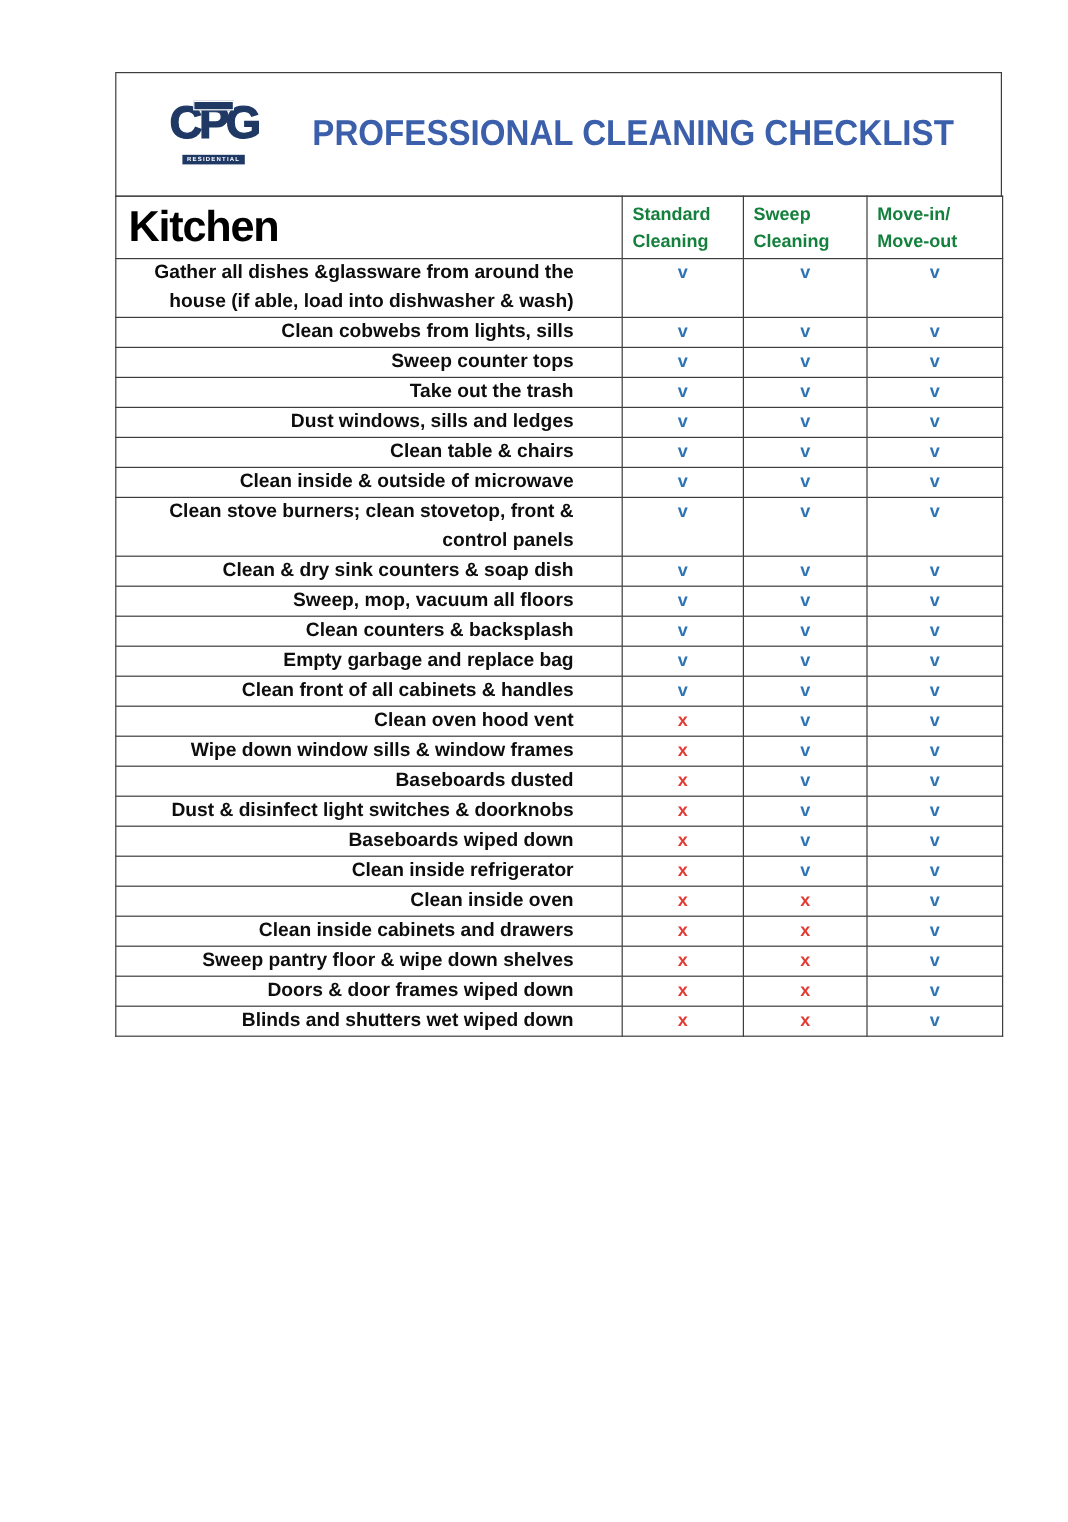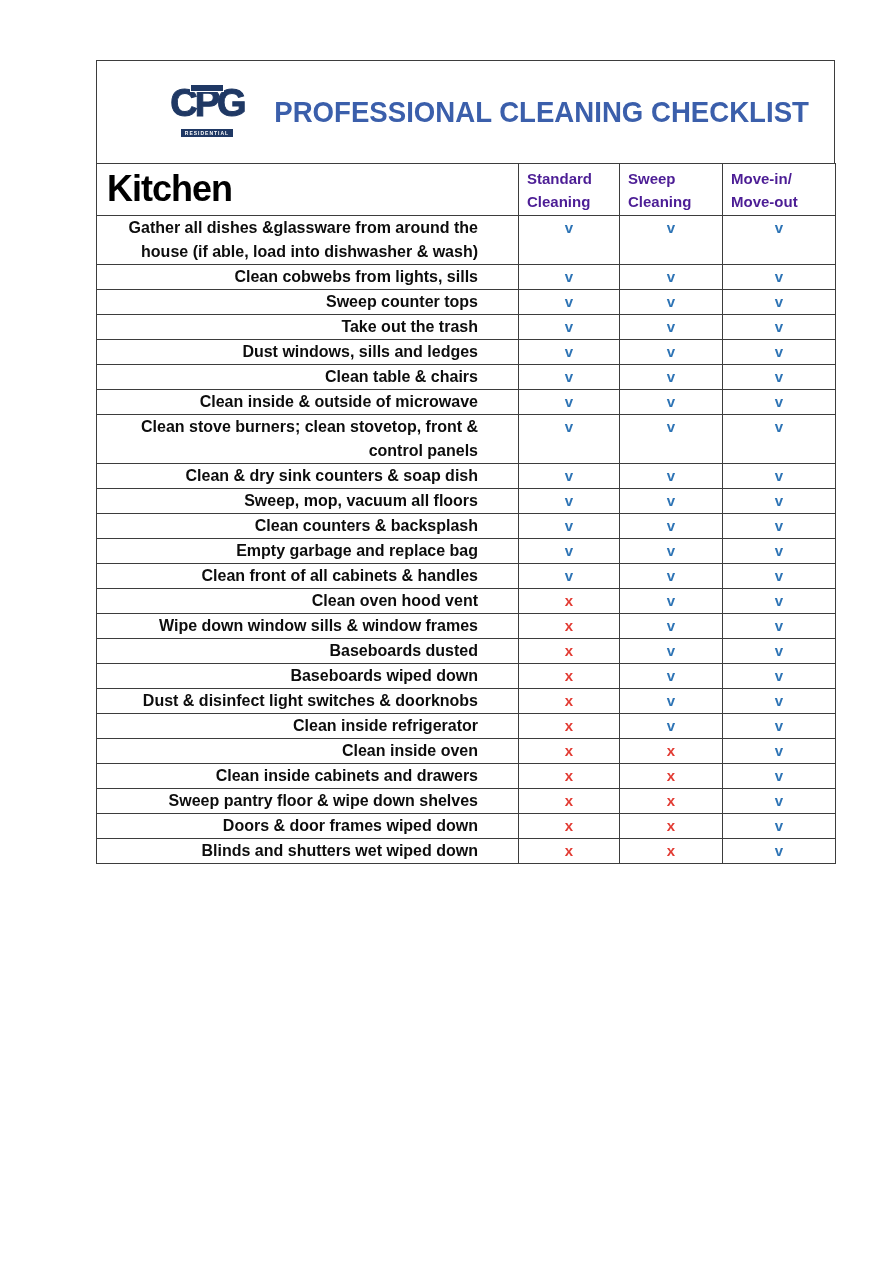--- a/index.html
+++ b/index.html
@@ -27,21 +27,21 @@
   .doc-header {
     box-sizing: border-box;
     border: 1px solid #3d3d3d;
     height: 104px;
     display: flex;
     align-items: center;
     background: #ffffff;
   }
   .logo {
     position: relative;
-    margin-left: 67px;
+    margin-left: 38px;
     width: 86px;
     text-align: center;
     flex: 0 0 auto;
   }
   .logo-text {
     font-weight: bold;
     font-size: 38px;
     line-height: 36px;
     letter-spacing: -3px;
     color: #1f3864;
@@ -104,21 +104,21 @@
     font-weight: bold;
     color: #000000;
     letter-spacing: -1px;
     padding: 0 0 2px 10px;
   }
   th.col-head {
     text-align: left;
     vertical-align: middle;
     font-size: 15px;
     font-weight: bold;
-    color: #4c1d95;
+    color: #15803d;
     line-height: 23px;
     padding: 0 0 0 8px;
   }
   td.task {
     font-size: 16px;
     font-weight: bold;
     color: #0d0d0d;
     line-height: 24px;
     padding: 0 40px 0 10px;
     vertical-align: top;
@@ -265,27 +265,27 @@
             <td class="mark" style="color: rgb(46, 116, 181);">v</td>
             <td class="mark" style="color: rgb(46, 116, 181);">v</td>
           </tr>
           <tr>
             <td class="task">Baseboards dusted</td>
             <td class="mark" style="color: rgb(226, 59, 51);">x</td>
             <td class="mark" style="color: rgb(46, 116, 181);">v</td>
             <td class="mark" style="color: rgb(46, 116, 181);">v</td>
           </tr>
           <tr>
+            <td class="task">Dust &amp; disinfect light switches &amp; doorknobs</td>
+            <td class="mark" style="color: rgb(226, 59, 51);">x</td>
+            <td class="mark" style="color: rgb(46, 116, 181);">v</td>
+            <td class="mark" style="color: rgb(46, 116, 181);">v</td>
+          </tr>
+          <tr>
             <td class="task">Baseboards wiped down</td>
-            <td class="mark" style="color: rgb(226, 59, 51);">x</td>
-            <td class="mark" style="color: rgb(46, 116, 181);">v</td>
-            <td class="mark" style="color: rgb(46, 116, 181);">v</td>
-          </tr>
-          <tr>
-            <td class="task">Dust &amp; disinfect light switches &amp; doorknobs</td>
             <td class="mark" style="color: rgb(226, 59, 51);">x</td>
             <td class="mark" style="color: rgb(46, 116, 181);">v</td>
             <td class="mark" style="color: rgb(46, 116, 181);">v</td>
           </tr>
           <tr>
             <td class="task">Clean inside refrigerator</td>
             <td class="mark" style="color: rgb(226, 59, 51);">x</td>
             <td class="mark" style="color: rgb(46, 116, 181);">v</td>
             <td class="mark" style="color: rgb(46, 116, 181);">v</td>
           </tr>

